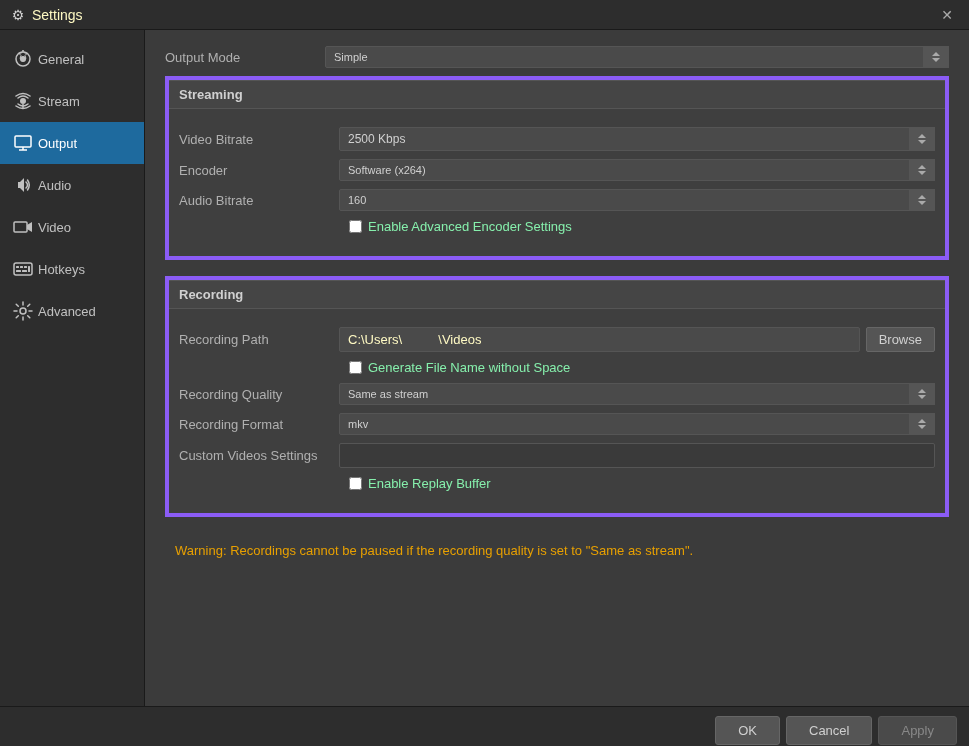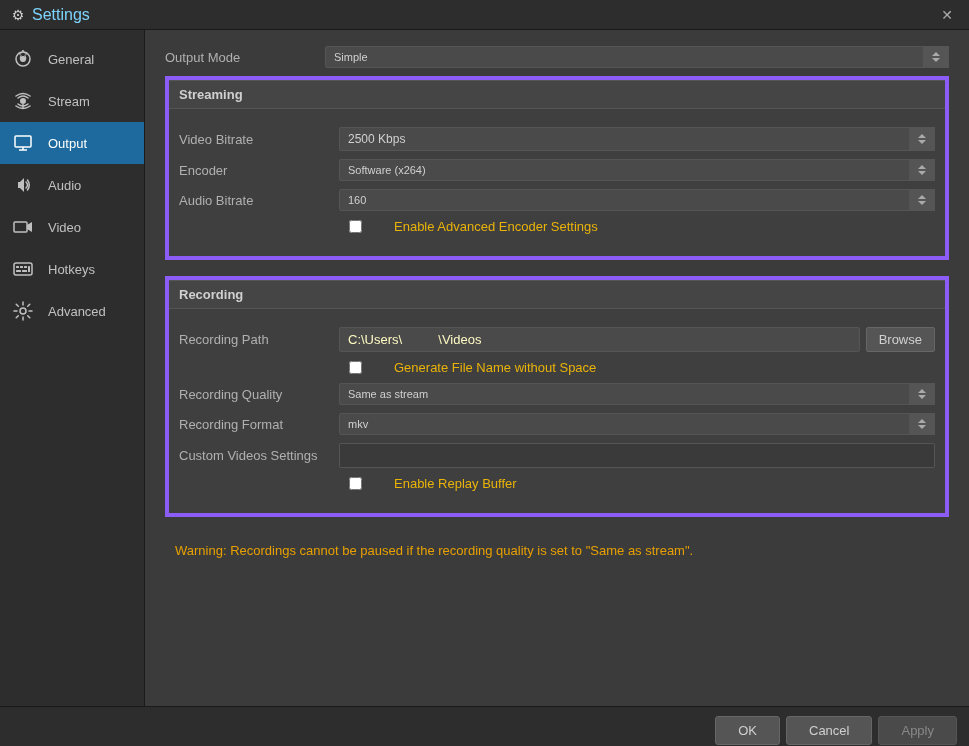--- a/index.html
+++ b/index.html
@@ -25,22 +25,22 @@
       width: 16px;
       height: 16px;
       margin-right: 6px;
       display: flex;
       align-items: center;
       justify-content: center;
       font-size: 14px;
     }
     .titlebar-title {
       flex: 1;
-      font-size: 16px;
-      color: #7dd3fc;
+      font-size: 14px;
+      color: #fef9c3;
     }
     .titlebar-close {
       width: 24px;
       height: 24px;
       display: flex;
       align-items: center;
       justify-content: center;
       cursor: pointer;
       font-size: 14px;
       color: #aaa;
@@ -55,21 +55,21 @@
       background: #2d2d2d;
       padding: 8px 0;
       border-right: 1px solid #1a1a1a;
     }
     .sidebar-item {
       display: flex;
       align-items: center;
       padding: 10px 12px;
       cursor: pointer;
       color: #c0c0c0;
-      gap: 14px;
+      gap: 4px;
     }
     .sidebar-item.active {
       background: #1e6a9e;
       color: white;
     }
     .sidebar-item-icon {
       width: 22px;
       height: 22px;
       display: flex;
       align-items: center;
@@ -175,23 +175,22 @@
       align-items: center;
       margin-bottom: 8px;
       padding-left: 170px;
     }
     .checkbox-row input[type="checkbox"] {
       margin-right: 6px;
       cursor: pointer;
     }
     .checkbox-label {
       font-size: 13px;
-      color: #eab308;
-      cursor: pointer;
-      margin-left: 26px;
+      color: #86efac;
+      cursor: pointer;
     }
     .section-wrapper {
       background: #3f3f3f;
       border: 4px solid #8b5cf6;
       margin-bottom: 16px;
     }
     .recording-path-row {
       display: flex;
       align-items: center;
       margin-bottom: 8px;

